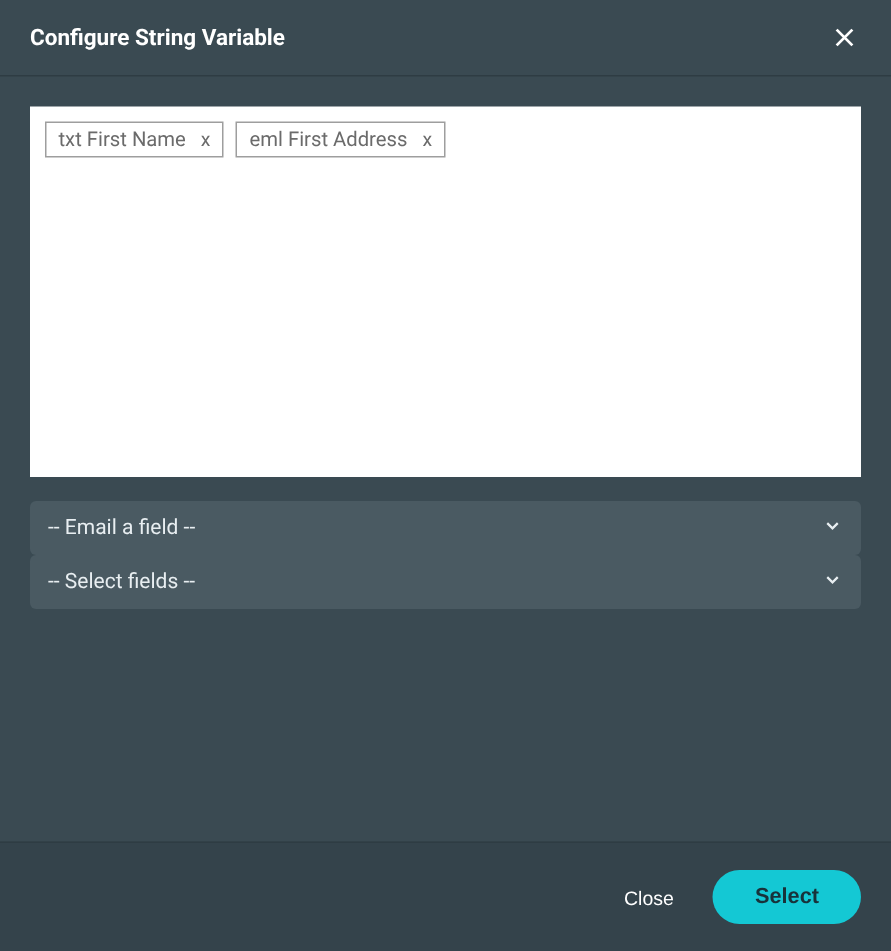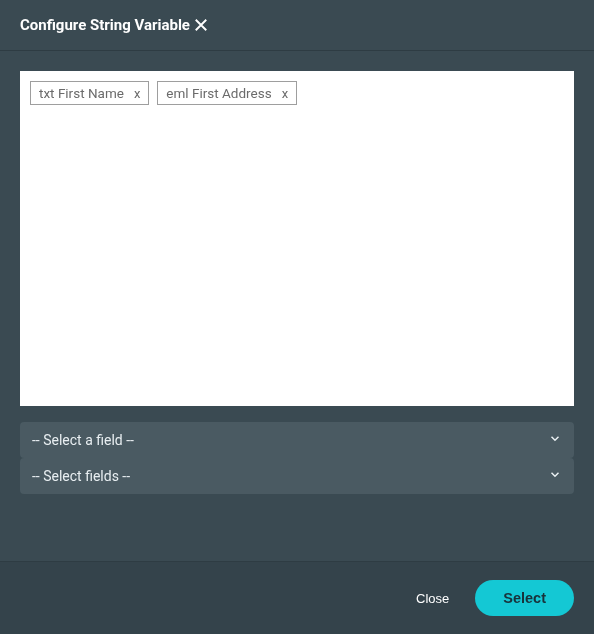--- a/index.html
+++ b/index.html
@@ -7,20 +7,21 @@
   .modal {
     width: 594px;
     height: 634px;
     background: #3a4a52;
     display: flex;
     flex-direction: column;
   }
   .header {
     display: flex;
     align-items: center;
+    justify-content: space-between;
     padding: 14px 20px;
     border-bottom: 1px solid #2e3c43;
   }
   .title {
     color: #fff;
     font-weight: 700;
     font-size: 15px;
   }
   .close-x {
     color: #fff;
@@ -32,21 +33,21 @@
   }
   .close-x svg { width: 18px; height: 18px; stroke: #fff; stroke-width: 2.5; }
   .body {
     padding: 20px;
     display: flex;
     flex-direction: column;
     flex: 1;
   }
   .textarea-zone {
     background: #fff;
-    height: 335px;
+    height: 247px;
     padding: 10px;
     overflow: auto;
   }
   .chips { display: flex; flex-wrap: wrap; gap: 8px; }
   .chip {
     display: inline-flex;
     align-items: center;
     gap: 10px;
     border: 1px solid #9e9e9e;
     padding: 3px 8px;
@@ -140,21 +141,21 @@
         </span>
         <span class="chip">
           <span>eml First Address</span>
           <span class="chip-x">x</span>
         </span>
       </div>
     </div>
 
     <div class="select-row">
       <div class="select-wrap">
-        <div class="select">-- Select a field --</div>
+        <div class="select">-- Email a field --</div>
         <span class="chev">
           <svg viewBox="0 0 24 24">
               <path d="M6 9l6 6 6-6"></path>
             </svg>
         </span>
       </div>
     </div>
 
 
     <div class="select-wrap">

